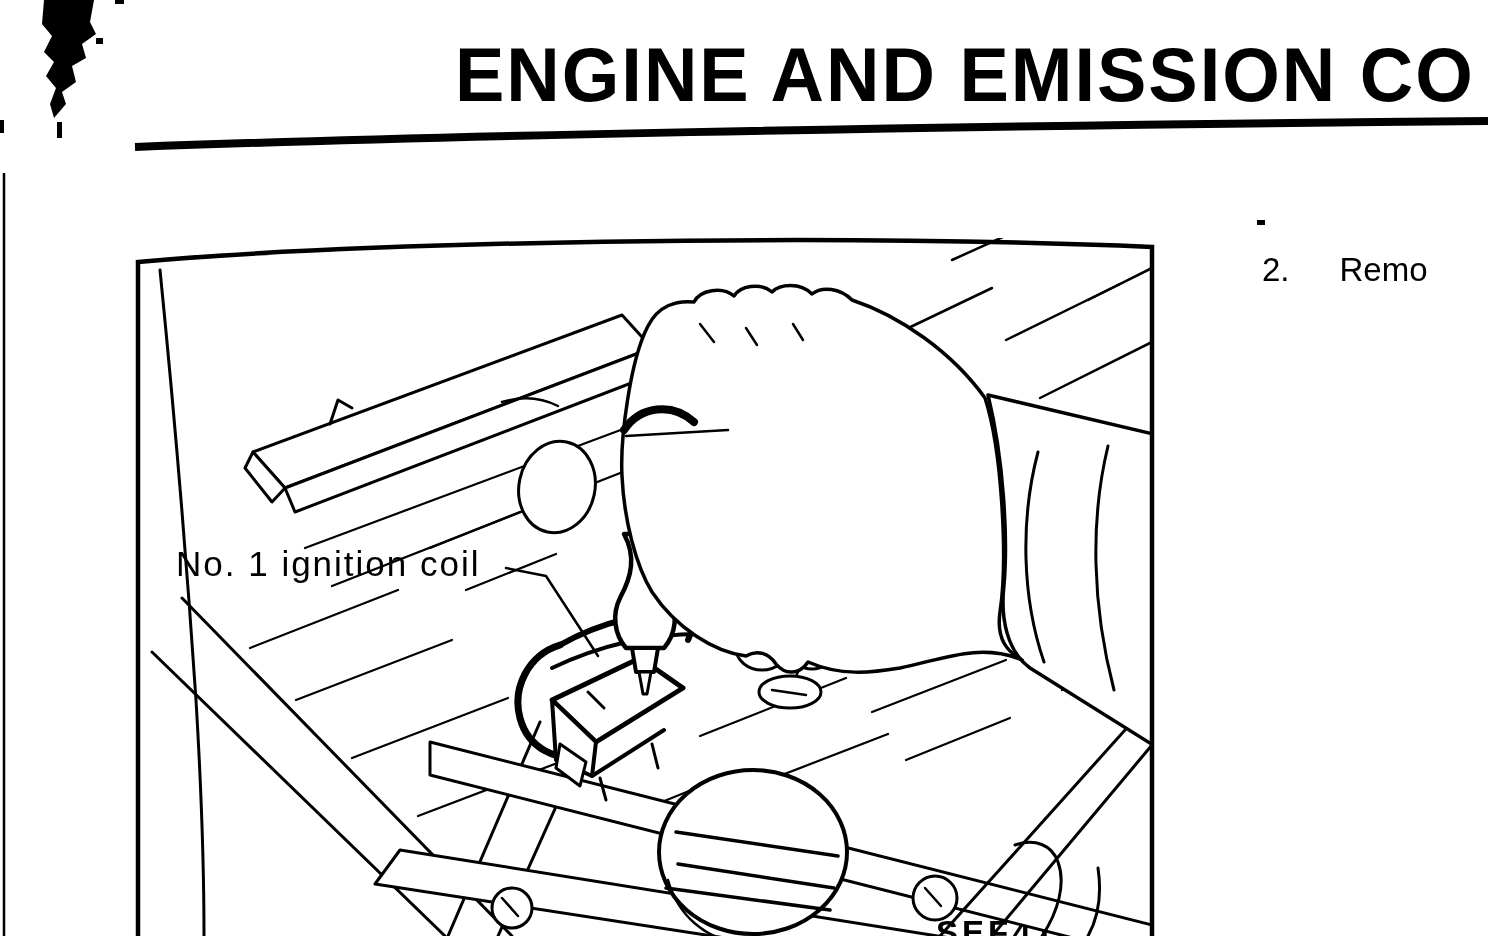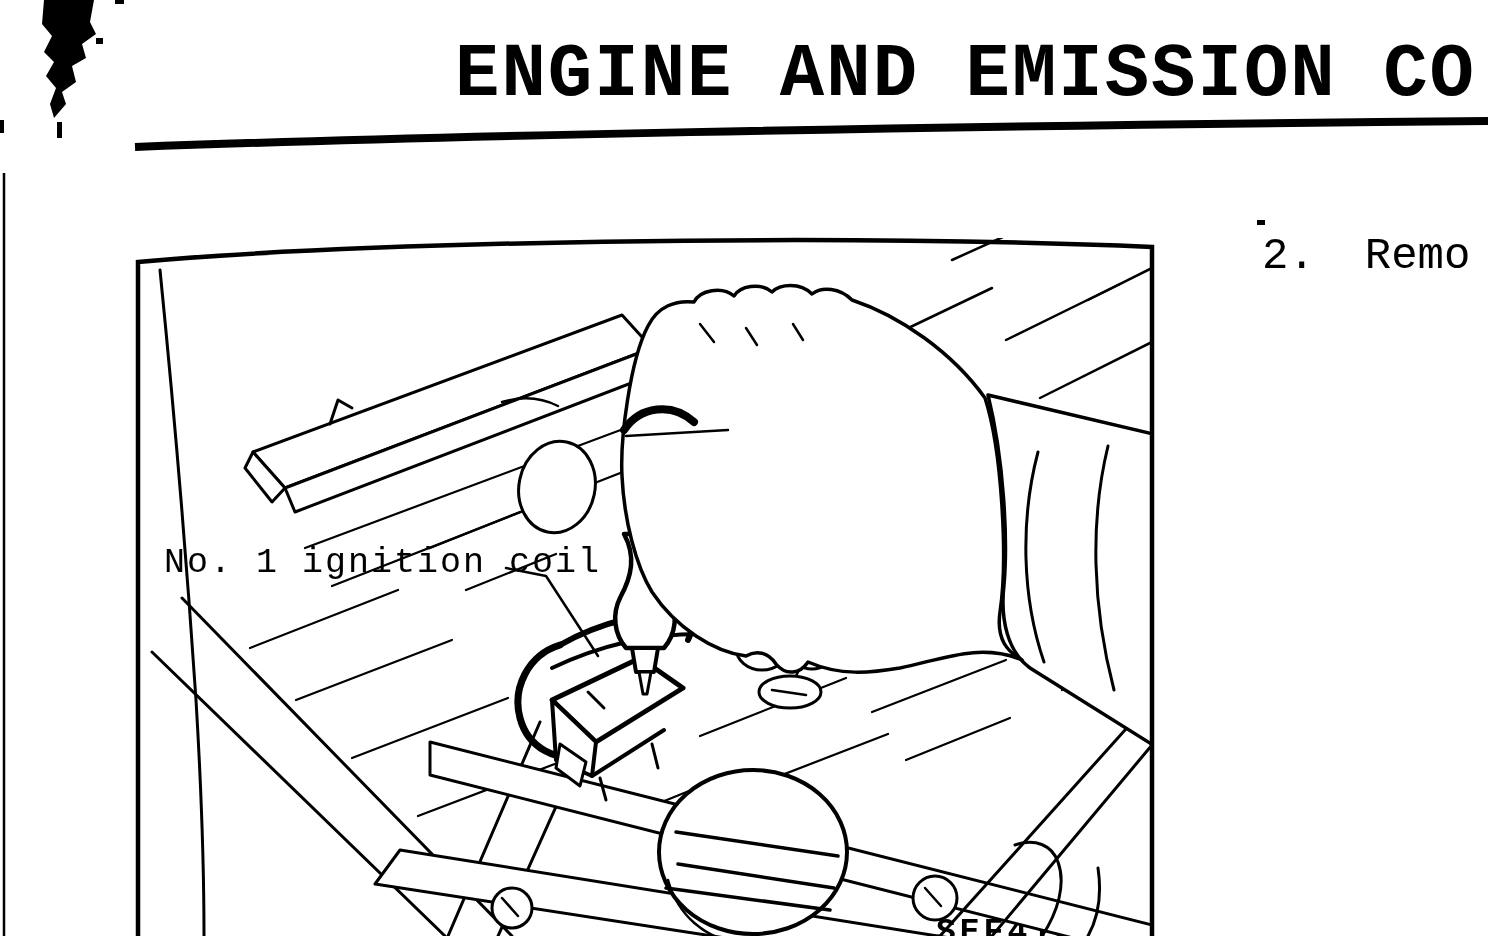--- a/index.html
+++ b/index.html
@@ -1,46 +1,46 @@
 <!DOCTYPE html>
 <html><head>
 <meta charset="utf-8">
 <style>
   html,body{margin:0;padding:0;background:#e8e8e8;}
   .page{
     position:relative;
     width:1488px;height:936px;
     background:#ffffff;
     overflow:hidden;
-    font-family:Liberation Mono, monospace;
+    font-family:Liberation Sans, sans-serif;
     color:#000;
   }
   .page *{box-sizing:border-box;}
   .hdr-title{
     position:absolute;left:455px;top:38px;
     font-size:74px;font-weight:bold;letter-spacing:2px;
     white-space:nowrap;line-height:1;
     transform:scaleY(1.02);
   }
   .col-heading{
     position:absolute;left:1253px;top:152px;
     font-size:57px;font-weight:bold;letter-spacing:1px;
     white-space:nowrap;line-height:1;
   }
   .step-row{
-    position:absolute;left:1262px;top:234px;
-    font-size:44px;line-height:1;white-space:nowrap;
+    position:absolute;left:1262px;top:253px;
+    font-size:33px;line-height:1;white-space:nowrap;
   }
   .step-num{display:inline-block;}
   .step-text{display:inline-block;margin-left:50px;}
   .artifact-dash{
     position:absolute;left:1257px;top:220px;width:8px;height:5px;background:#000;
   }
   .fig-label{
-    position:absolute;left:164px;top:546px;
+    position:absolute;left:176px;top:546px;
     font-size:35px;letter-spacing:2px;white-space:nowrap;line-height:1;
   }
   .fig-code{
     position:absolute;left:936px;top:916px;
     font-size:33px;font-weight:bold;letter-spacing:4px;
     white-space:nowrap;line-height:1;
   }
   svg.art{position:absolute;left:0;top:0;}
 </style>
 </head>

